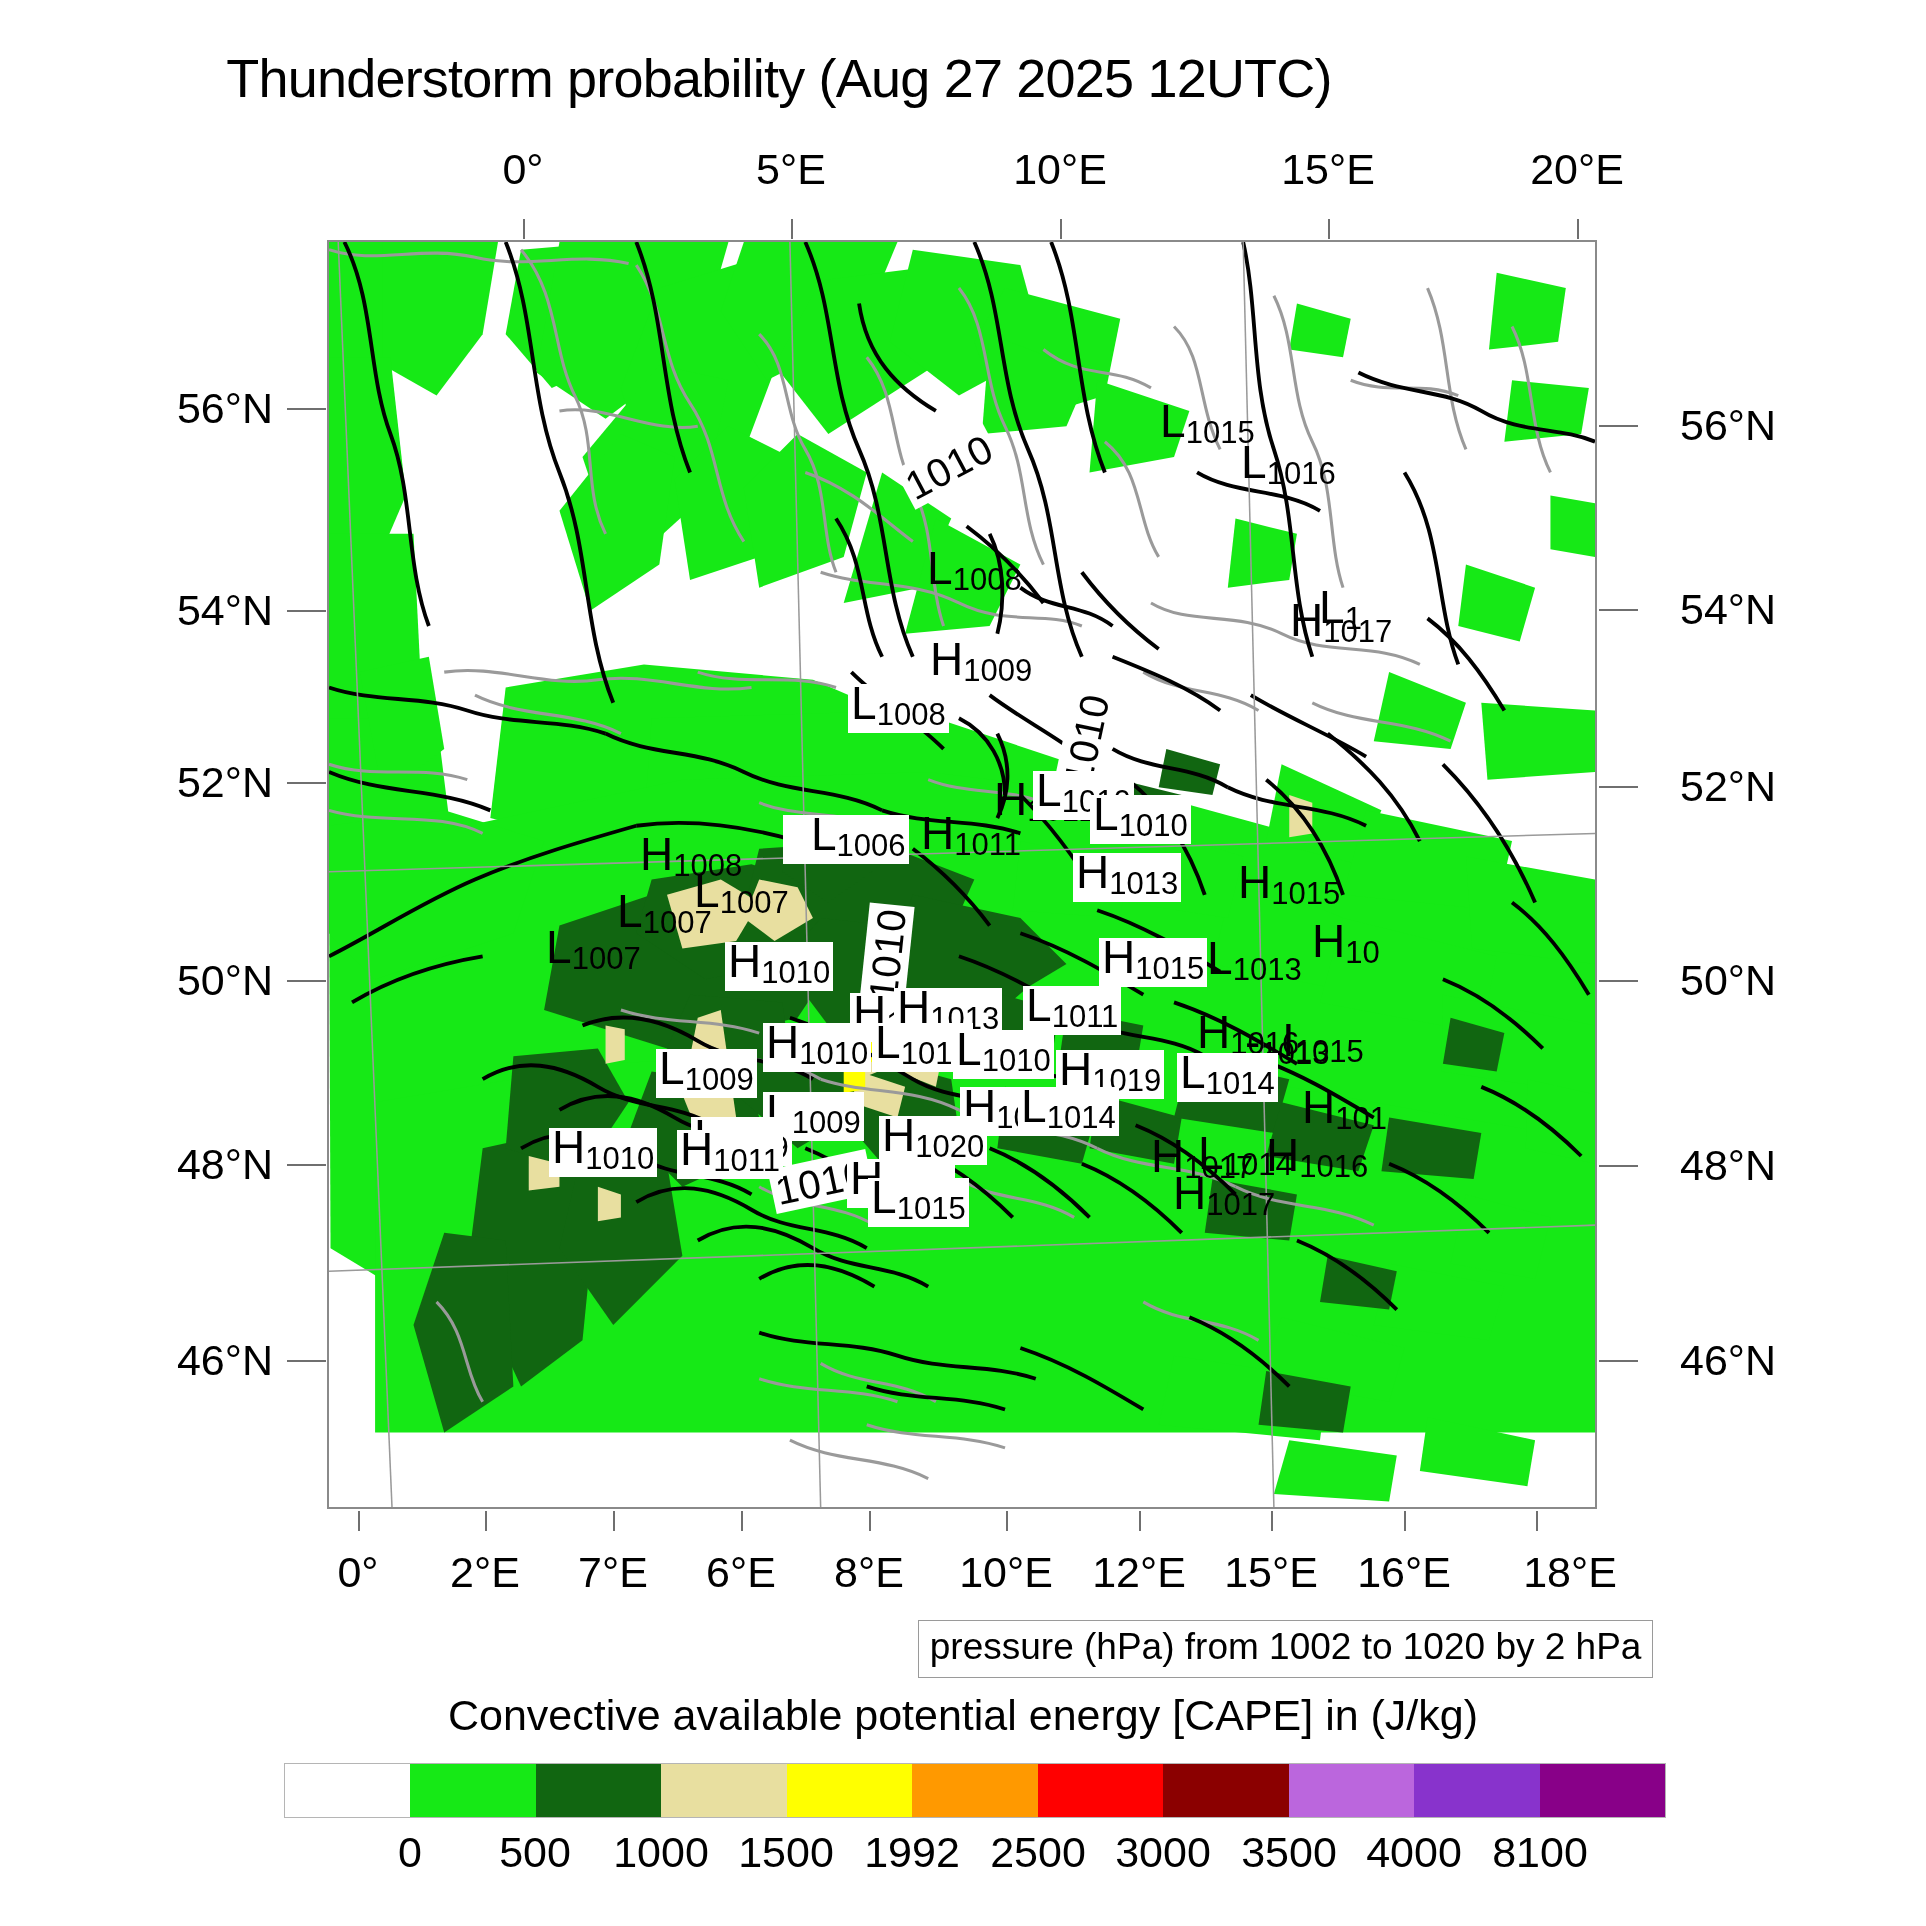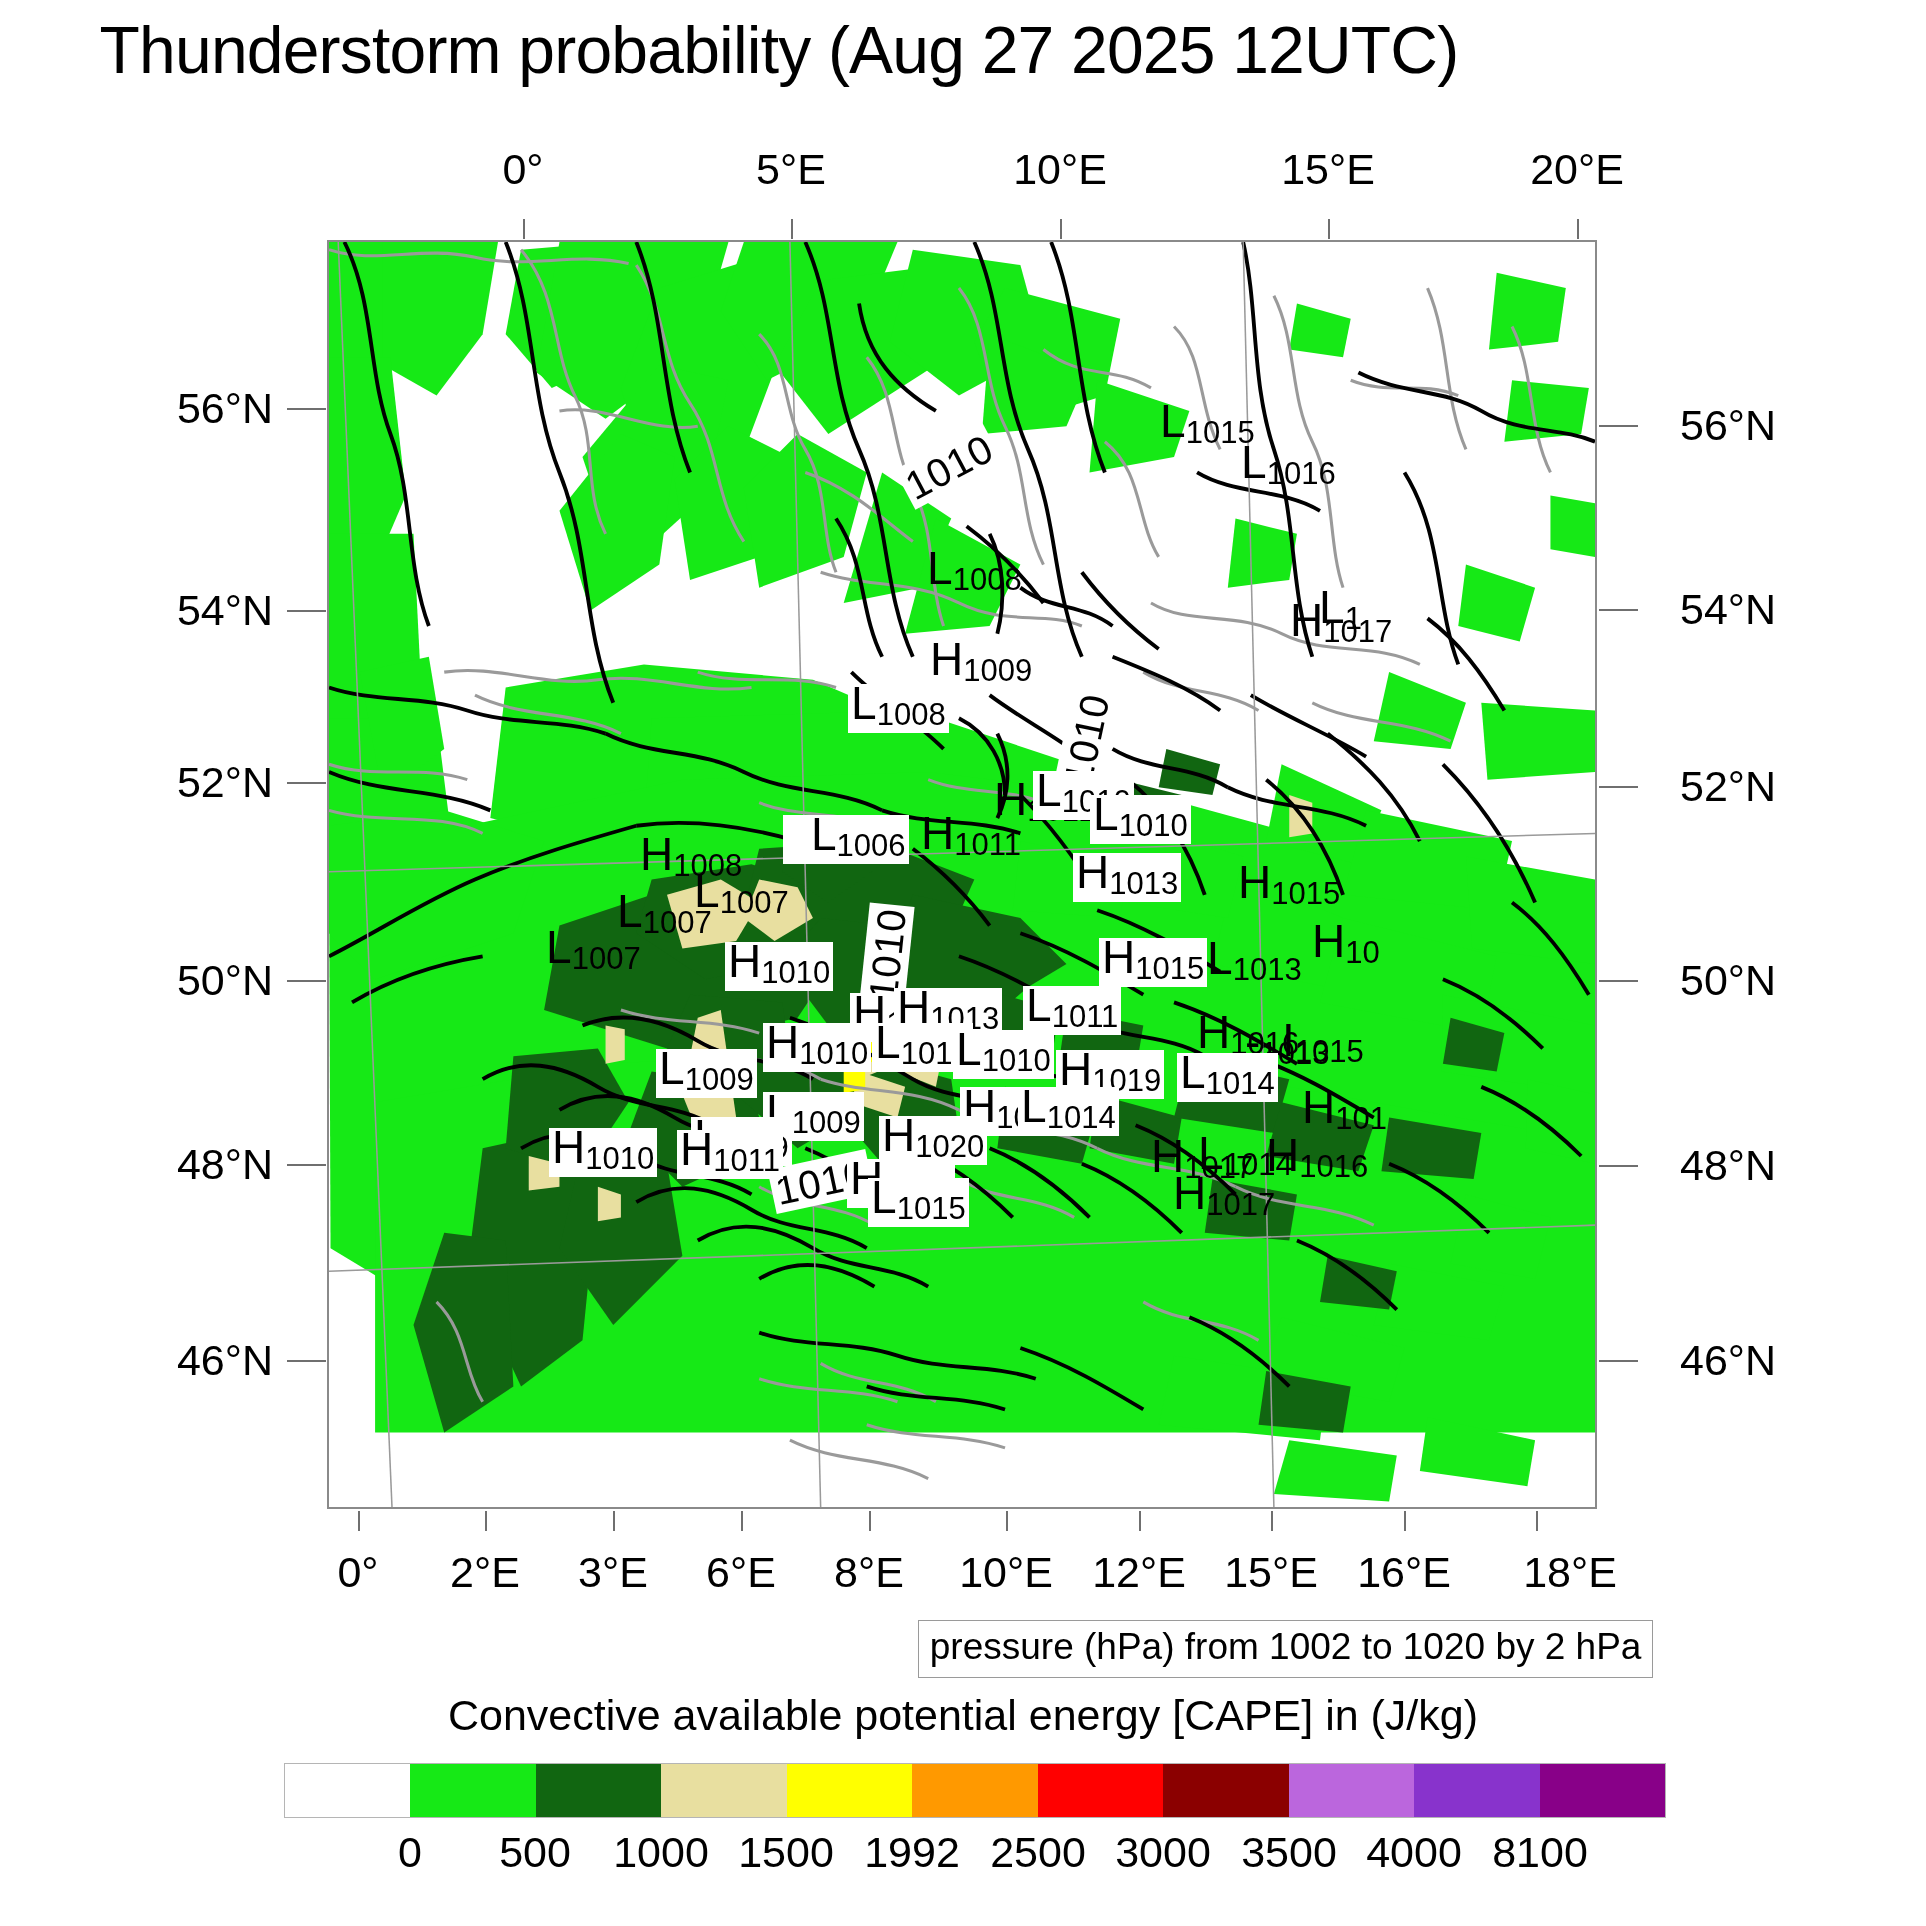--- a/index.html
+++ b/index.html
@@ -1,21 +1,21 @@
 <!DOCTYPE html>
 <html style="font-size:12.3px"><head>
 <meta charset="utf-8">
 <style>
   html,body{margin:0;padding:0;background:#ffffff;}
   body{width:1926px;height:1926px;position:relative;
        font-family:"Liberation Sans","DejaVu Sans",sans-serif;color:#000;}
 
   
-  #title{position:absolute;left:0;top:13px;width:1558px;text-align:center;
-         font-size:66px;line-height:74px;letter-spacing:-0.8px;}
+  #title{position:absolute;left:0;top:41px;width:1558px;text-align:center;
+         font-size:54px;line-height:74px;letter-spacing:-0.8px;}
 
   
   #map-frame{position:absolute;left:327px;top:240px;width:1270px;height:1269px;
              border:2.3px solid #8a8a8a;box-sizing:border-box;overflow:hidden;background:#fff;}
   #map-canvas{position:absolute;left:0;top:0;width:100%;height:100%;}
 
   
   .ax{position:absolute;font-size:43px;line-height:46px;white-space:nowrap;}
   .ax-top{top:146px;transform:translateX(-50%);}
   .ax-bot{top:1549px;transform:translateX(-50%);}
@@ -360,21 +360,21 @@
     <div class="ax ax-top" style="left: 1060px;">10°E</div>
     <div class="tick tick-v" style="left: 1060px; top: 219px;"></div>
     <div class="ax ax-top" style="left: 1328px;">15°E</div>
     <div class="tick tick-v" style="left: 1328px; top: 219px;"></div>
     <div class="ax ax-top" style="left: 1577px;">20°E</div>
     <div class="tick tick-v" style="left: 1577px; top: 219px;"></div>
     <div class="ax ax-bot" style="left: 358px;">0°</div>
     <div class="tick tick-v" style="left: 358px; top: 1511px;"></div>
     <div class="ax ax-bot" style="left: 485px;">2°E</div>
     <div class="tick tick-v" style="left: 485px; top: 1511px;"></div>
-    <div class="ax ax-bot" style="left: 613px;">3°E</div>
+    <div class="ax ax-bot" style="left: 613px;">7°E</div>
     <div class="tick tick-v" style="left: 613px; top: 1511px;"></div>
     <div class="ax ax-bot" style="left: 741px;">6°E</div>
     <div class="tick tick-v" style="left: 741px; top: 1511px;"></div>
     <div class="ax ax-bot" style="left: 869px;">8°E</div>
     <div class="tick tick-v" style="left: 869px; top: 1511px;"></div>
     <div class="ax ax-bot" style="left: 1006px;">10°E</div>
     <div class="tick tick-v" style="left: 1006px; top: 1511px;"></div>
     <div class="ax ax-bot" style="left: 1139px;">12°E</div>
     <div class="tick tick-v" style="left: 1139px; top: 1511px;"></div>
     <div class="ax ax-bot" style="left: 1271px;">15°E</div>

